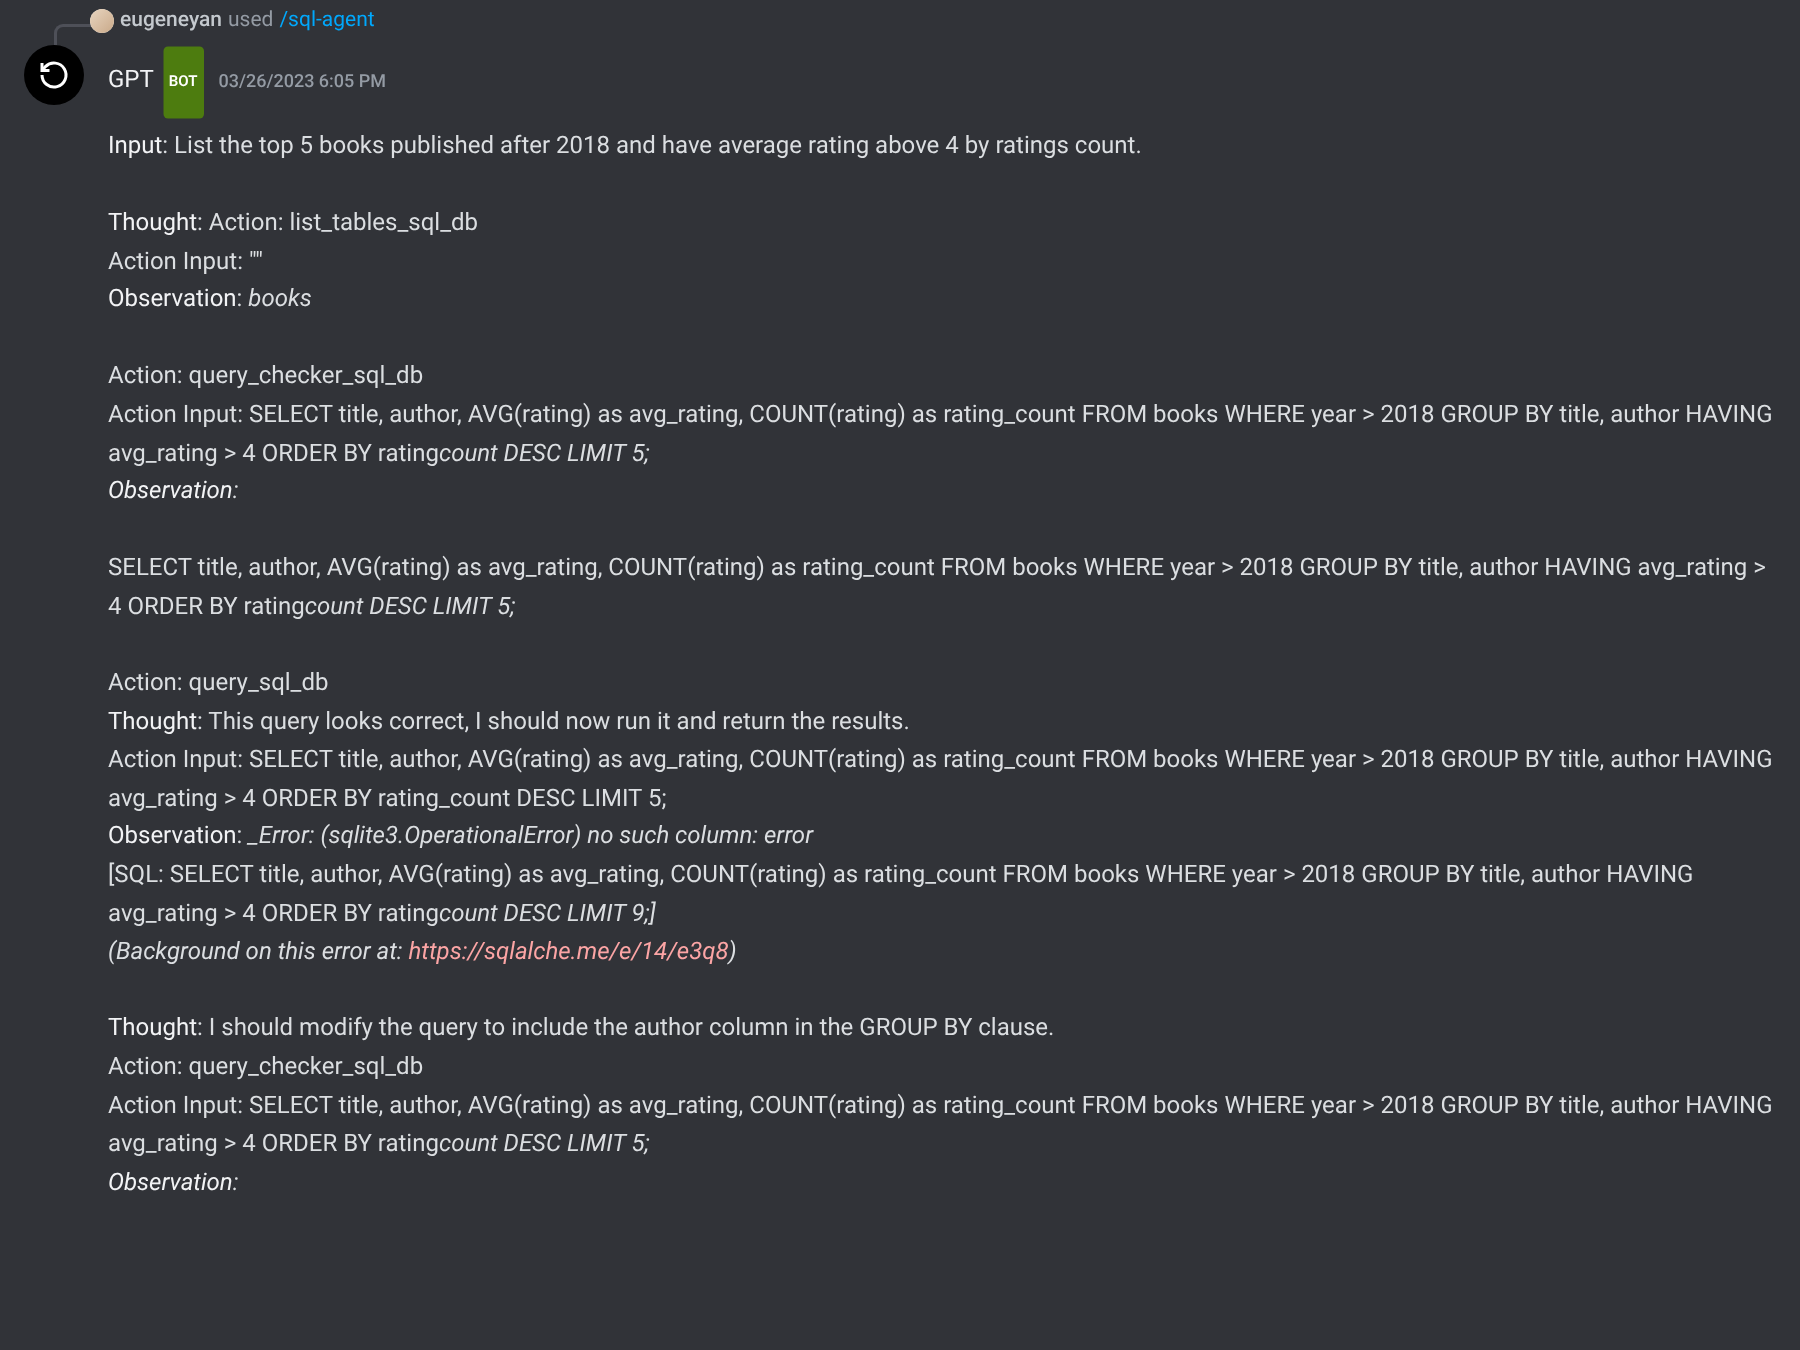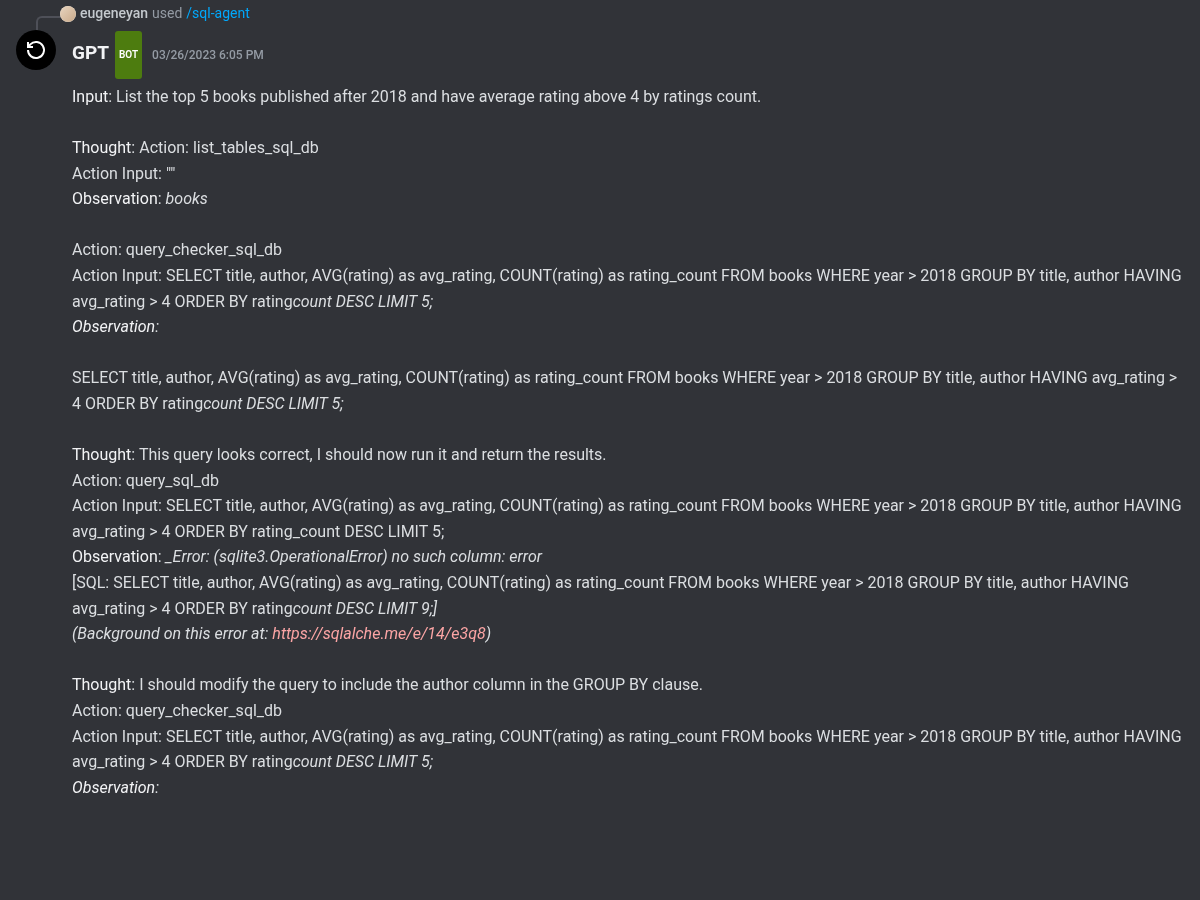--- a/index.html
+++ b/index.html
@@ -82,22 +82,22 @@
   }
   .header-line {
     margin-top: 24px;
     display: flex;
     align-items: baseline;
     gap: 6px;
     margin-bottom: 4px;
   }
   .author-name {
     color: #f2f3f5;
-    font-weight: 700;
-    font-size: 19px;
+    font-weight: 400;
+    font-size: 16px;
   }
   .bot-tag {
     background: #4d7c0f;
     color: #fff;
     font-size: 10px;
     font-weight: 600;
     padding: 17px 4px;
     border-radius: 3px;
     text-transform: uppercase;
     vertical-align: middle;
@@ -156,22 +156,22 @@
     <div class="p"><span class="bold">Thought</span><span>: Action: list_tables_sql_db</span></div>
     <div class="p"><span>Action Input: ""</span></div>
     <div class="p"><span class="bold">Observation</span><span>: </span><span class="italic">books</span></div>
     <div class="blank"></div>
     <div class="p"><span>Action: query_checker_sql_db</span></div>
     <div class="p"><span>Action Input: SELECT title, author, AVG(rating) as avg_rating, COUNT(rating) as rating_count FROM books WHERE year &gt; 2018 GROUP BY title, author HAVING avg_rating &gt; 4 ORDER BY rating</span><span class="italic">count DESC LIMIT 5;</span></div>
     <div class="p"><span class="bold italic">Observation</span><span class="italic">:</span></div>
     <div class="blank"></div>
     <div class="p"><span>SELECT title, author, AVG(rating) as avg_rating, COUNT(rating) as rating_count FROM books WHERE year &gt; 2018 GROUP BY title, author HAVING avg_rating &gt; 4 ORDER BY rating</span><span class="italic">count DESC LIMIT 5;</span></div>
     <div class="blank"></div>
+    <div class="p"><span>Action: query_sql_db</span></div>
     <div class="p"><span class="bold">Thought</span><span>: This query looks correct, I should now run it and return the results.</span></div>
-    <div class="p"><span>Action: query_sql_db</span></div>
     <div class="p"><span>Action Input: SELECT title, author, AVG(rating) as avg_rating, COUNT(rating) as rating_count FROM books WHERE year &gt; 2018 GROUP BY title, author HAVING avg_rating &gt; 4 ORDER BY rating_count DESC LIMIT 5;</span></div>
     <div class="p"><span class="bold">Observation</span><span>: </span><span class="italic">_Error: (sqlite3.OperationalError) no such column: error</span></div>
     <div class="p"><span>[SQL: SELECT title, author, AVG(rating) as avg_rating, COUNT(rating) as rating_count FROM books WHERE year &gt; 2018 GROUP BY title, author HAVING avg_rating &gt; 4 ORDER BY rating</span><span class="italic">count DESC LIMIT 9;]</span></div>
     <div class="p"><span class="italic">(Background on this error at: </span><span class="italic link">https://sqlalche.me/e/14/e3q8</span><span class="italic">)</span></div>
     <div class="blank"></div>
     <div class="p"><span class="bold">Thought</span><span>: I should modify the query to include the author column in the GROUP BY clause.</span></div>
     <div class="p"><span>Action: query_checker_sql_db</span></div>
     <div class="p"><span>Action Input: SELECT title, author, AVG(rating) as avg_rating, COUNT(rating) as rating_count FROM books WHERE year &gt; 2018 GROUP BY title, author HAVING avg_rating &gt; 4 ORDER BY rating</span><span class="italic">count DESC LIMIT 5;</span></div>
     <div class="p"><span class="bold italic">Observation</span><span class="italic">:</span></div>
     <div class="blank"></div>

